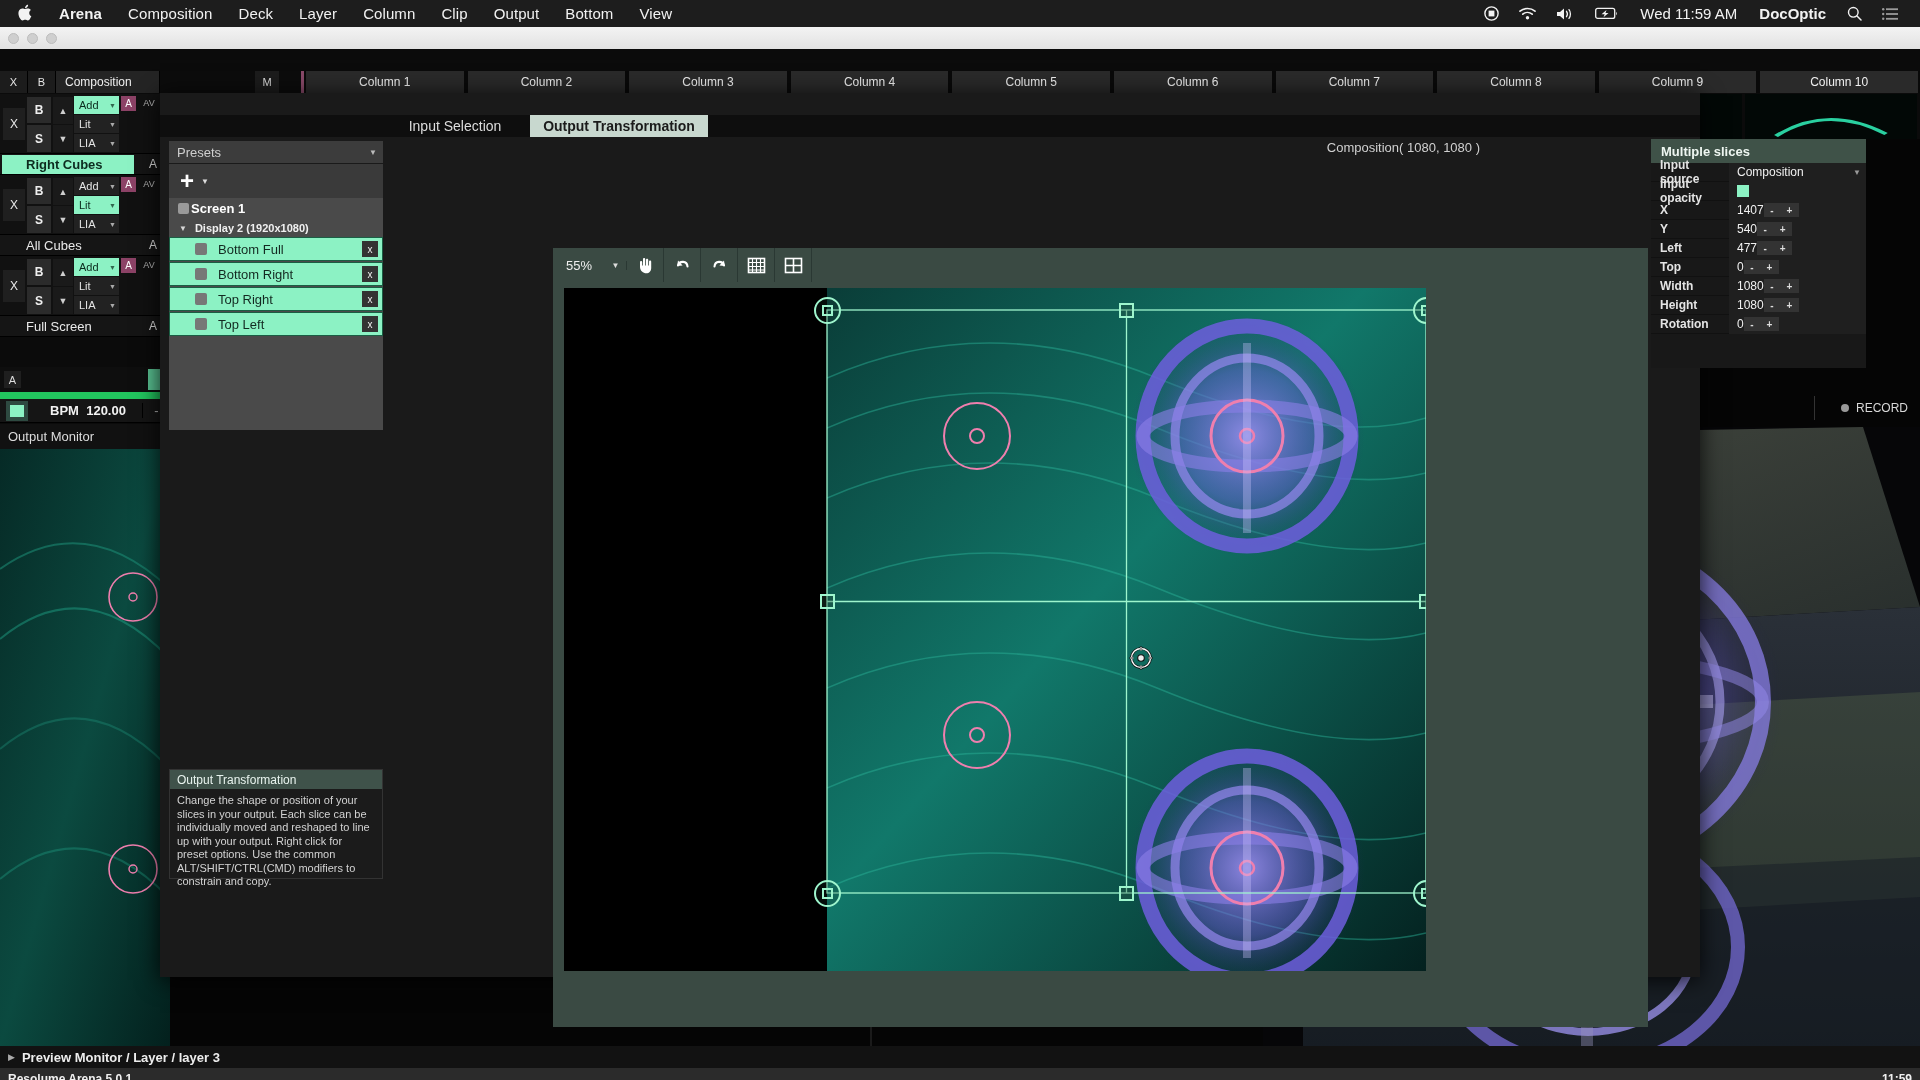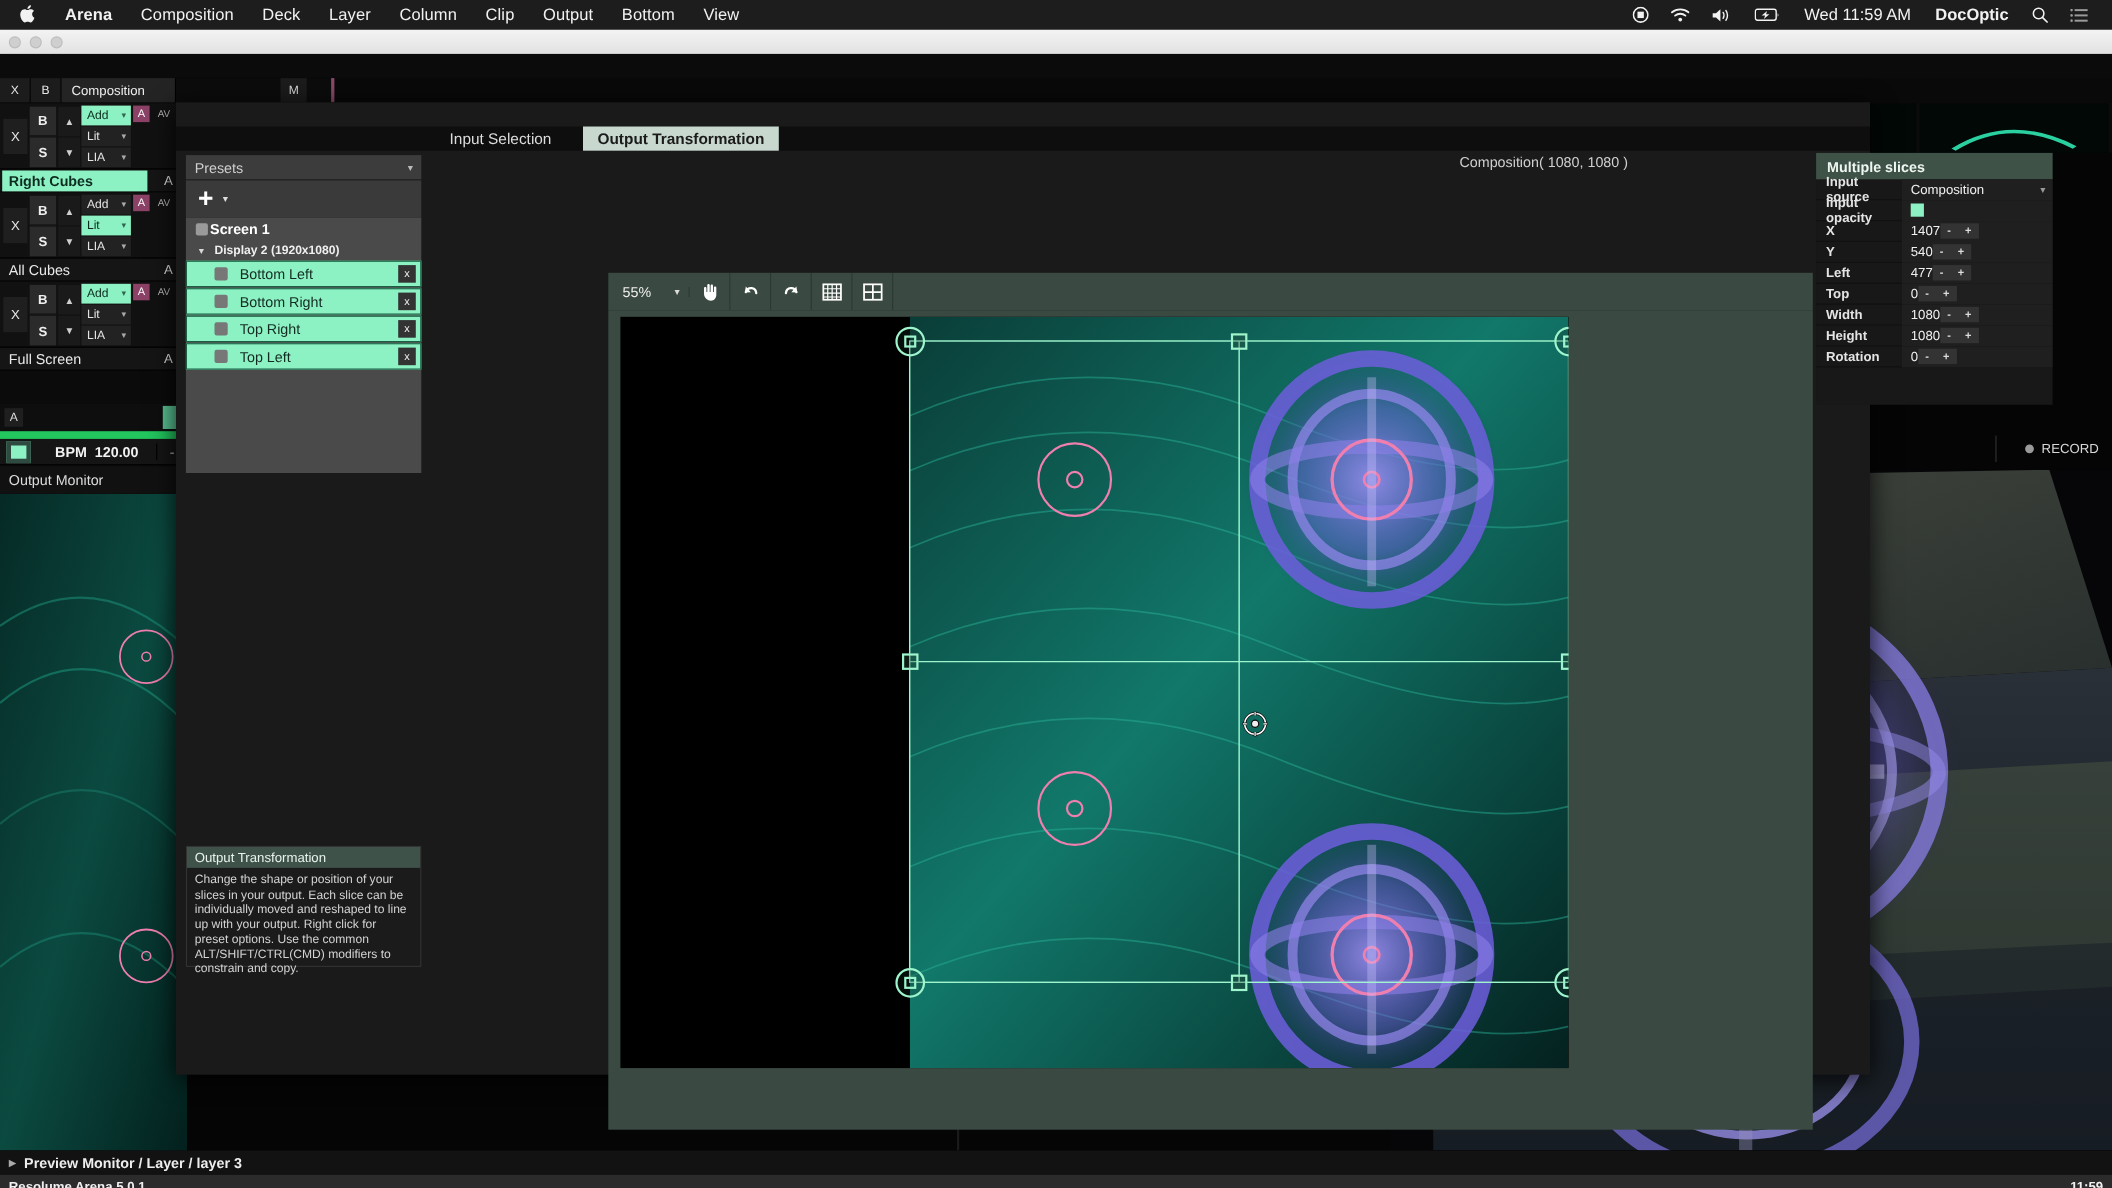--- a/index.html
+++ b/index.html
@@ -67,21 +67,21 @@
     display:flex; align-items:center; padding-left:5px; background:#222; }
   .bl.on { background:#8cf2c4; color:#0a2a1c; }
   .bl .arw { position:absolute; right:3px; font-size:7px; opacity:.7; }
   .bl.r1 { top:2px; } .bl.r2 { top:21px; } .bl.r3 { top:40px; }
   .lay .aBtn { position:absolute; left:121px; top:2px; width:15px; height:15px; background:#8c4266;
     color:#fff; font-size:10px; display:flex; align-items:center; justify-content:center; }
   .lay .avBtn { position:absolute; left:138px; top:2px; width:22px; height:13px; color:#b5b5b5;
     font-size:9px; display:flex; align-items:center; justify-content:center; }
   .layname { height:21px; background:#151515; display:flex; align-items:center;
     border-bottom:1px solid #000; }
-  .layname .nm { flex:1; margin:1px 2px; padding-left:6px; font-size:13px; color:#e9e9e9;
+  .layname .nm { flex:1; margin:1px 2px; padding-left:24px; font-size:13px; color:#e9e9e9;
     line-height:19px; height:19px; }
   .layname .nm.act { background:#8cf2c4; color:#0d2b1f; font-weight:bold;}
   .layname .aa { width:34px; text-align:center; font-size:12px; color:#ddd; }
 
   #bpmrow { position:absolute; left:0; top:365px; width:170px; height:31px; background:#151515;
     display:flex; align-items:center; border-top:7px solid #22c55e; border-bottom:1px solid #000;}
   #bpmrow .sw { width:22px; height:20px; margin:0 6px; background:#8cf2c4;
     border:4px solid #2e4a41; }
   #bpmrow .bpmtxt { flex:1; text-align:center; font-size:13px; color:#f2f2f2; font-weight:bold; }
   #bpmrow .minus { width:28px; text-align:center; color:#bbb; font-size:13px; border-left:1px solid #000;}
@@ -275,20 +275,32 @@
   </div>
 
   <div id="colstrip">
     <div class="ch-x">X</div>
     <div class="ch-b">B</div>
     <div class="ch-comp">Composition</div>
     <div class="ch-gap"></div>
     <div class="ch-m">M</div>
     <div class="ch-gap2"></div>
     <div class="ch-pink"></div>
+    <div class="ch-cols">
+      <div class="ch-col">Column 1</div>
+      <div class="ch-col">Column 2</div>
+      <div class="ch-col">Column 3</div>
+      <div class="ch-col">Column 4</div>
+      <div class="ch-col">Column 5</div>
+      <div class="ch-col">Column 6</div>
+      <div class="ch-col">Column 7</div>
+      <div class="ch-col">Column 8</div>
+      <div class="ch-col">Column 9</div>
+      <div class="ch-col">Column 10</div>
+    </div>
   </div>
 
   <div id="clips">
     <div class="clip">
       <svg width="100%" height="100%" viewBox="0 0 100 45" preserveAspectRatio="none">
           <rect width="100" height="45" fill="#0a0210"></rect>
           <ellipse cx="50" cy="30" rx="22" ry="20" fill="none" stroke="#b040d8" stroke-width="3"></ellipse>
           <ellipse cx="50" cy="30" rx="12" ry="11" fill="none" stroke="#e060f0" stroke-width="2"></ellipse>
         </svg>
     </div>
@@ -556,21 +568,21 @@
     <div class="scr">
       <span class="box"></span>
       <span>Screen 1</span>
     </div>
     <div class="disp">
       <span class="tri">▼</span>
       <span>Display 2 (1920x1080)</span>
     </div>
     <div class="sliceitem">
       <span class="sq"></span>
-      <span class="lbl">Bottom Left</span>
+      <span class="lbl">Bottom Full</span>
       <span class="xb">x</span>
     </div>
     <div class="sliceitem">
       <span class="sq"></span>
       <span class="lbl">Bottom Right</span>
       <span class="xb">x</span>
     </div>
     <div class="sliceitem">
       <span class="sq"></span>
       <span class="lbl">Top Right</span>

